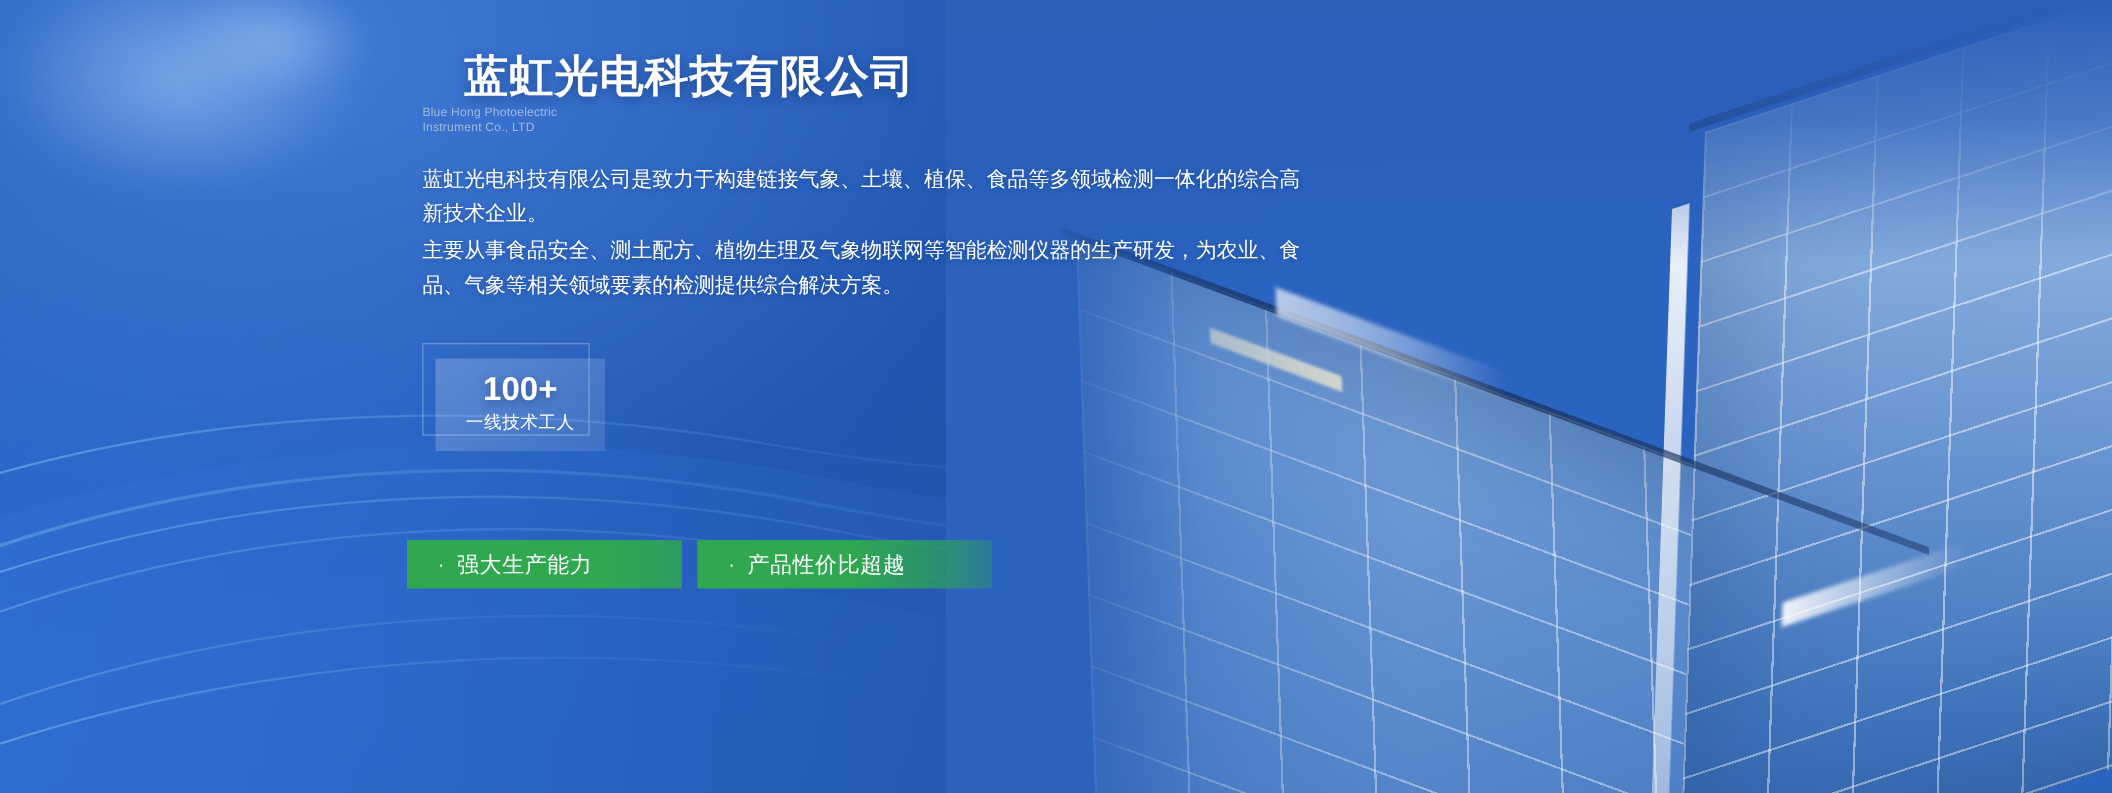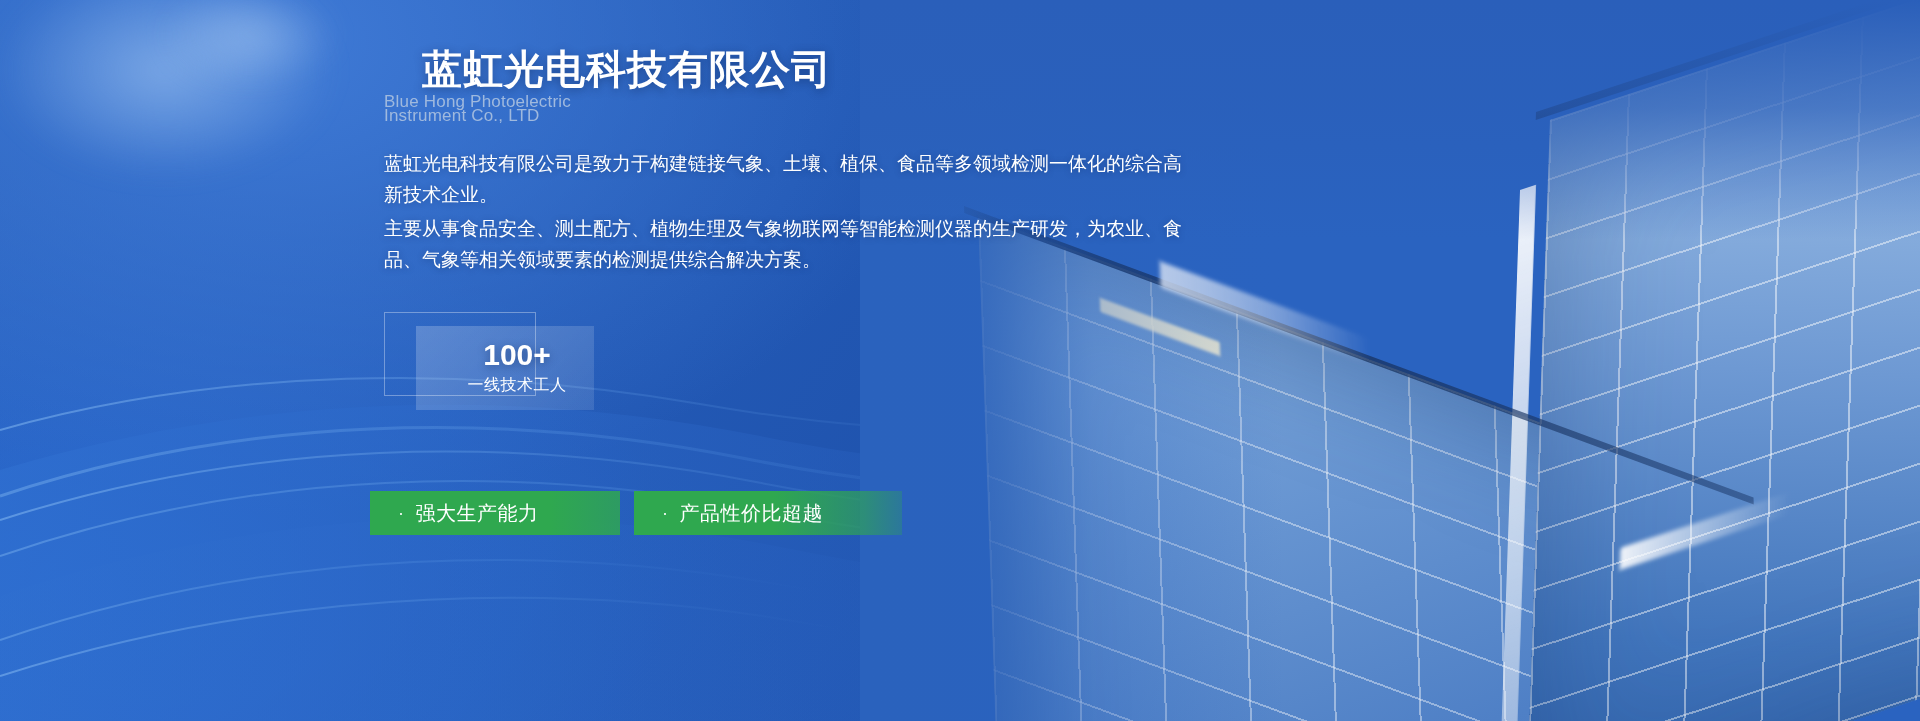--- a/index.html
+++ b/index.html
@@ -112,44 +112,44 @@
   .content{position:absolute;left:0;top:0;width:1920px;height:721px;}
 
   .title{
     position:absolute;left:383px;top:42px;
     font-size:40px;font-weight:700;color:#ffffff;letter-spacing:1px;
     text-shadow:0 2px 10px rgba(10,32,78,.45);
     margin-left:39px;
   }
   .en{
     position:absolute;left:384px;top:95px;
-    font-size:17px;line-height:14px;color:#9fb9de;letter-spacing:.2px;
+    font-size:11px;line-height:14px;color:#9fb9de;letter-spacing:.2px;
   }
 
   .para{
     position:absolute;left:384px;width:800px;
     font-size:19px;line-height:31px;color:#ffffff;
     text-shadow:0 1px 6px rgba(10,32,78,.35);
   }
   .para.p1{top:148px;}
   .para.p2{top:213px;}
 
   
   .stats{position:absolute;left:384px;top:312px;display:flex;gap:44px;}
   .stat{position:relative;width:170px;height:98px;}
   
   .stat .bracket{
     position:absolute;left:0;top:0;width:152px;height:84px;
     border:1.5px solid rgba(255,255,255,.34);
     box-sizing:border-box;
   }
   .stat .panel{
-    position:absolute;left:32px;top:14px;width:154px;height:84px;
+    position:absolute;left:12px;top:14px;width:154px;height:84px;
     background:linear-gradient(135deg,rgba(255,255,255,.22),rgba(255,255,255,.11));
-    display:flex;flex-direction:column;align-items:center;justify-content:center;padding-left:24px;
+    display:flex;flex-direction:column;align-items:center;justify-content:center;
   }
   .stat .num{
     font-size:30px;font-weight:700;color:#ffffff;line-height:34px;
     text-shadow:0 2px 8px rgba(10,32,78,.4);
   }
   .stat .lab{
     font-size:16px;color:#ffffff;line-height:26px;letter-spacing:.5px;text-align:center;
   }
 
   

